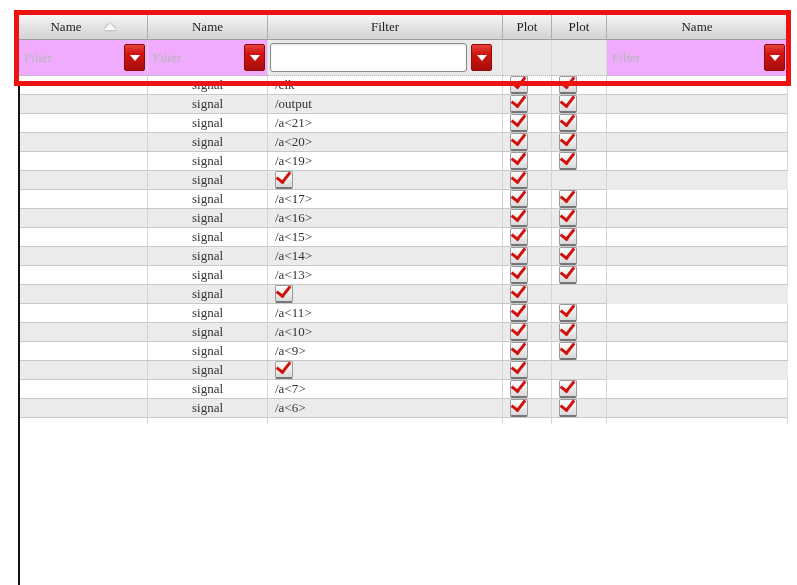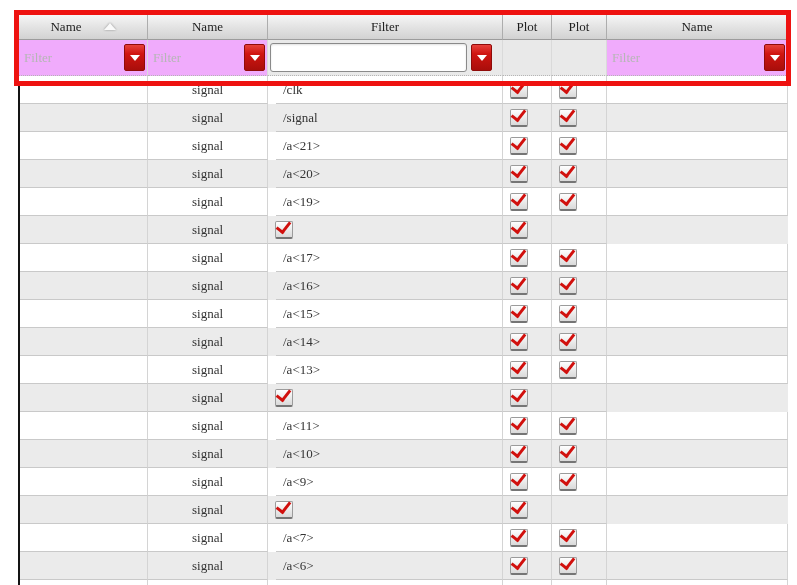--- a/index.html
+++ b/index.html
@@ -36,26 +36,26 @@
   .dd-tri { width:0; height:0; border-left:5px solid transparent; border-right:5px solid transparent;
         border-top:6px solid #ffffff; margin-top:1px; }
   .combo { position:absolute; left:2px; top:3px; width:197px; height:29px; box-sizing:border-box;
         border:1px solid #8a8a8a; border-radius:3px; background:#ffffff;
         box-shadow:inset 0 1px 2px rgba(0,0,0,.12); }
   .combo input { width:100%; height:100%; border:none; outline:none; background:transparent;
         font-family:inherit; font-size:13px; color:#333; padding:0 6px; box-sizing:border-box; }
   .tf-details .dd-btn { left:203px; right:auto; }
 
   
-  .tr { height:28px; background:#ffffff; }
+  .tr { height:19px; background:#ffffff; }
   .tr.alt { background:#ebebeb; }
   .td { box-sizing:border-box; border-right:1px solid #d4d4d4; border-bottom:1px solid #c9c9c9;
         display:flex; align-items:center; font-size:13px; color:#333333; overflow:hidden; }
   .td.type { justify-content:center; }
-  .td.details { padding-left:7px;margin-left:8px; }
+  .td.details { padding-left:7px; }
   .td.check-cell { padding-left:7px; }
   .tr.partial { height:6px; }
   .tr.partial .td { border-bottom:none; }
 
   
   .cb { width:16px; height:15px; position:relative; border-radius:2px; cursor:pointer;
         border:1px solid #9b9b9b; border-bottom:2px solid #757575;
         background:linear-gradient(#ffffff, #d9d9d9); box-sizing:content-box; }
   .check { position:absolute; left:3px; top:-3px; width:6px; height:11px;
         border-right:3px solid #d1100d; border-bottom:3px solid #d1100d;
@@ -138,21 +138,21 @@
     <div class="td check-cell">
       <span class="cb">
         <span class="check"></span>
       </span>
     </div>
     <div class="td spec"></div>
   </div>
       <div class="tr alt">
     <div class="td name"></div>
     <div class="td type">signal</div>
-    <div class="td details">/signal</div>
+    <div class="td details">/output</div>
     <div class="td check-cell">
       <span class="cb">
         <span class="check"></span>
       </span>
     </div>
     <div class="td check-cell">
       <span class="cb">
         <span class="check"></span>
       </span>
     </div>

